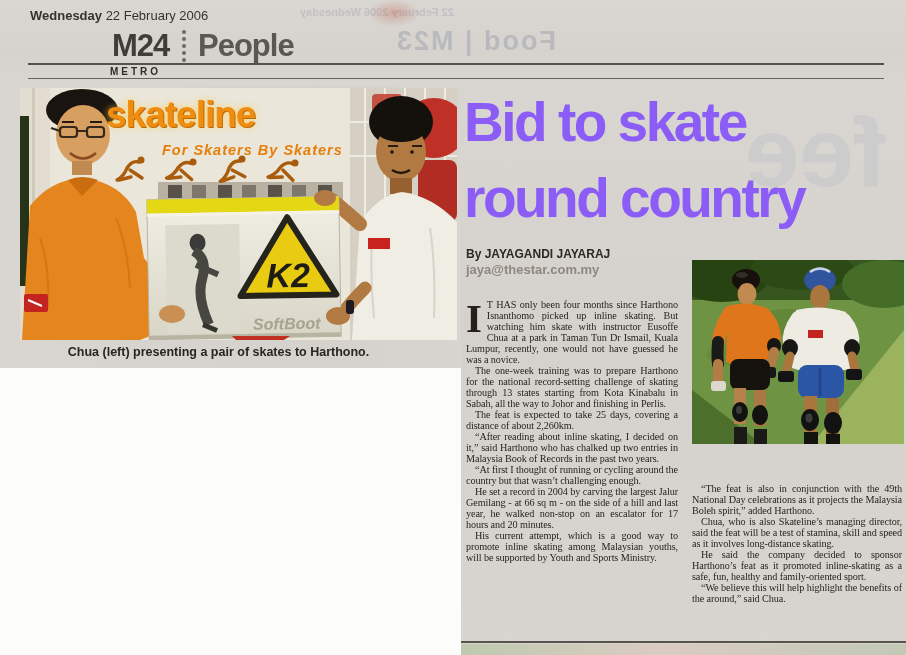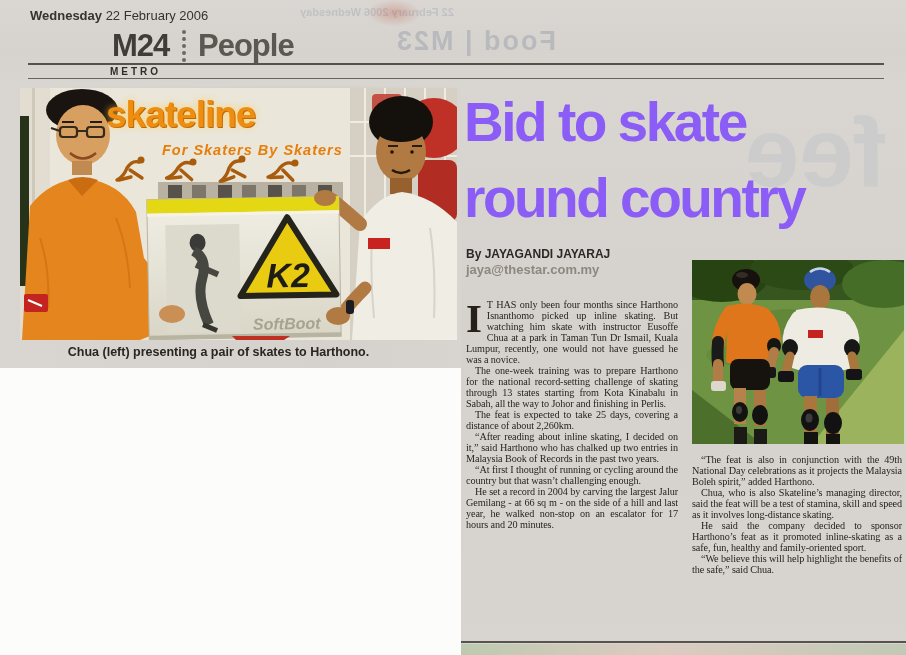--- a/index.html
+++ b/index.html
@@ -44,21 +44,21 @@
     font-size:12.5px;font-weight:bold;color:#29251f;}
   
   #headline{position:absolute;left:464px;top:84px;width:442px;margin:0;
     font-size:55px;line-height:76px;font-weight:bold;letter-spacing:-2.5px;color:#8b5cf6;}
   #byline{position:absolute;left:466px;top:247px;font-size:12px;font-weight:bold;color:#2b2826;}
   #byline-email{position:absolute;left:466px;top:262px;font-size:13px;font-weight:bold;color:#8d887f;}
   
   .bodycol{position:absolute;font-family:"Liberation Serif",serif;font-size:10.2px;line-height:11px;
     color:#28231e;text-align:justify;letter-spacing:-.1px;}
   #col1{left:466px;top:299px;width:212px;height:330px;overflow:hidden;}
-  #col2{left:692px;top:454px;width:210px;height:152px;overflow:hidden;}
+  #col2{left:692px;top:483px;width:210px;height:152px;overflow:hidden;}
   .bodycol p{margin:0;text-indent:9px;}
   .bodycol p.lead{text-indent:0;}
   .dropcap{float:left;font-size:41px;line-height:35px;font-weight:bold;color:#262018;
     padding:2px 5px 0 0;font-family:"Liberation Serif",serif;}
   .url{font-style:italic;}
   
   #photo-right{position:absolute;left:692px;top:260px;width:212px;height:184px;overflow:hidden;background:#6e9342;}
   #caption-right{position:absolute;left:688px;top:447px;width:218px;text-align:center;
     font-size:11.5px;line-height:13.5px;font-weight:bold;color:#29251f;}
   
@@ -231,20 +231,21 @@
   <div id="byline">By JAYAGANDI JAYARAJ</div>
   <div id="byline-email">jaya@thestar.com.my</div>
 
   <div id="col1" class="bodycol">
     <p class="lead"><span class="dropcap">I</span><span>T HAS only been four months since Harthono Isnanthomo picked up inline skating. But watching him skate with instructor Eusoffe Chua at a park in Taman Tun Dr Ismail, Kuala Lumpur, recently, one would not have guessed he was a novice.</span></p>
     <p>The one-week training was to prepare Harthono for the national record-setting challenge of skating through 13 states starting from Kota Kinabalu in Sabah, all the way to Johor and finishing in Perlis.</p>
     <p>The feat is expected to take 25 days, covering a distance of about 2,260km.</p>
     <p>“After reading about inline skating, I decided on it,” said Harthono who has chalked up two entries in Malaysia Book of Records in the past two years.</p>
     <p>“At first I thought of running or cycling around the country but that wasn’t challenging enough.</p>
     <p>He set a record in 2004 by carving the largest Jalur Gemilang - at 66 sq m - on the side of a hill and last year, he walked non-stop on an escalator for 17 hours and 20 minutes.</p>
+    <p>His current attempt, which is a good way to promote inline skating among Malaysian youths, will be supported by Youth and Sports Ministry.</p>
   </div>
 
   <div id="photo-right">
     <svg width="212" height="184" viewBox="0 0 212 184">
       <rect width="212" height="184" fill="#6e9342"></rect>
       <rect width="212" height="40" fill="#36551f"></rect>
       <ellipse cx="30" cy="18" rx="46" ry="24" fill="#274312"></ellipse>
       <ellipse cx="110" cy="10" rx="52" ry="20" fill="#2c4a16"></ellipse>
       <ellipse cx="192" cy="24" rx="42" ry="24" fill="#456d28"></ellipse>
       <path d="M212 70 L120 184 L212 184 Z" fill="#9cb35e"></path>
@@ -300,19 +301,19 @@
         <rect x="112" y="172" width="14" height="12" fill="#15130f"></rect>
         <rect x="134" y="174" width="14" height="10" fill="#15130f"></rect>
       </g>
     </svg>
   </div>
 
   <div id="col2" class="bodycol">
     <p>“The feat is also in conjunction with the 49th National Day celebrations as it projects the Malaysia Boleh spirit,” added Harthono.</p>
     <p>Chua, who is also Skateline’s managing director, said the feat will be a test of stamina, skill and speed as it involves long-distance skating.</p>
     <p>He said the company decided to sponsor Harthono’s feat as it promoted inline-skating as a safe, fun, healthy and family-oriented sport.</p>
-    <p>“We believe this will help highlight the benefits of the safe,” said Chua.</p>
+    <p>“We believe this will help highlight the benefits of the around,” said Chua.</p>
   </div>
 
   <div id="bottom-rule"></div>
   <div id="bleed-band"></div>
 
 </div>
 
 </body></html>

